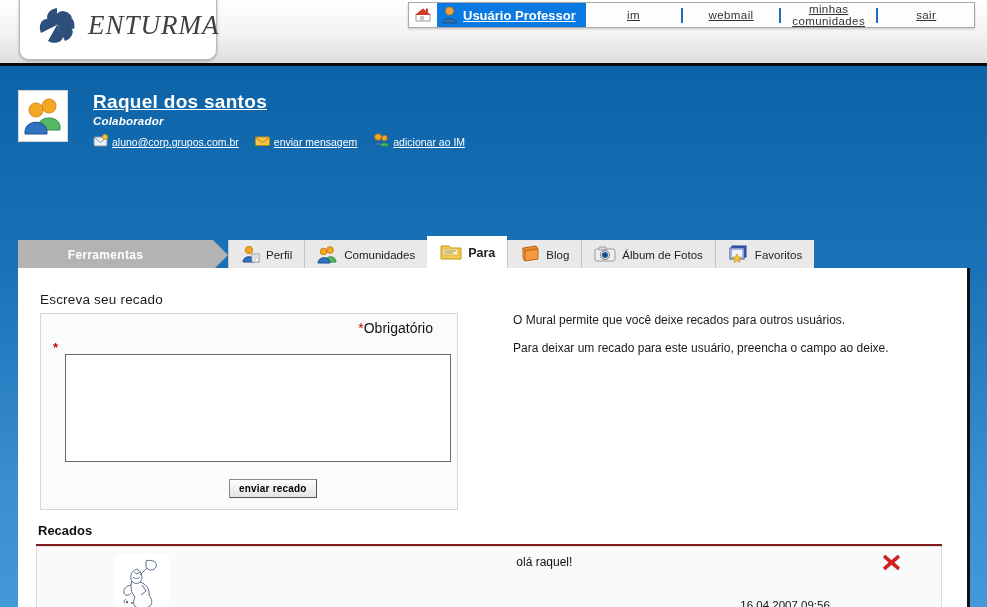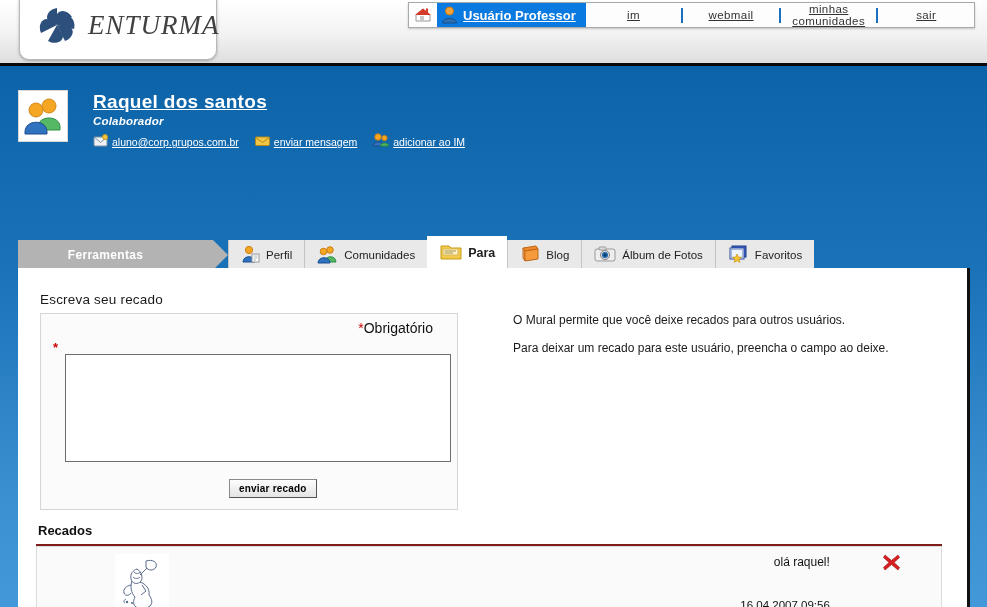--- a/index.html
+++ b/index.html
@@ -412,21 +412,21 @@
                   </g>
                   <circle cx="11" cy="47" r="1.2" fill="#5a6a8c"></circle>
                   <circle cx="16" cy="48" r="1" fill="#5a6a8c"></circle>
                 </svg>
               </span>
 
             </td>
 
             <td class="cell-date" colspan="1">
               <div class="msg-body">
-                <div style="text-align:right; font-size:12px; color:#111;">olá raquel!</div>
+                <div style="text-align:center; font-size:12px; color:#111;">olá raquel!</div>
                 <div class="msg-date-wrap">
                   <span>16.04.2007 09:56</span>
                 </div>
               </div>
             </td>
 
             <td class="cell-del">
               <span style="display:inline-block;">
                 <svg width="19" height="19" viewBox="0 0 19 19">
                   <path d="M3 2 L9.5 7.5 L16 2 L17.5 4.5 L12 9.5 L17.5 14.5 L16 17 L9.5 11.5 L3 17 L1.5 14.5 L7 9.5 L1.5 4.5 Z" fill="#d81f1f" stroke="#9c0f0f" stroke-width="0.6"></path>

